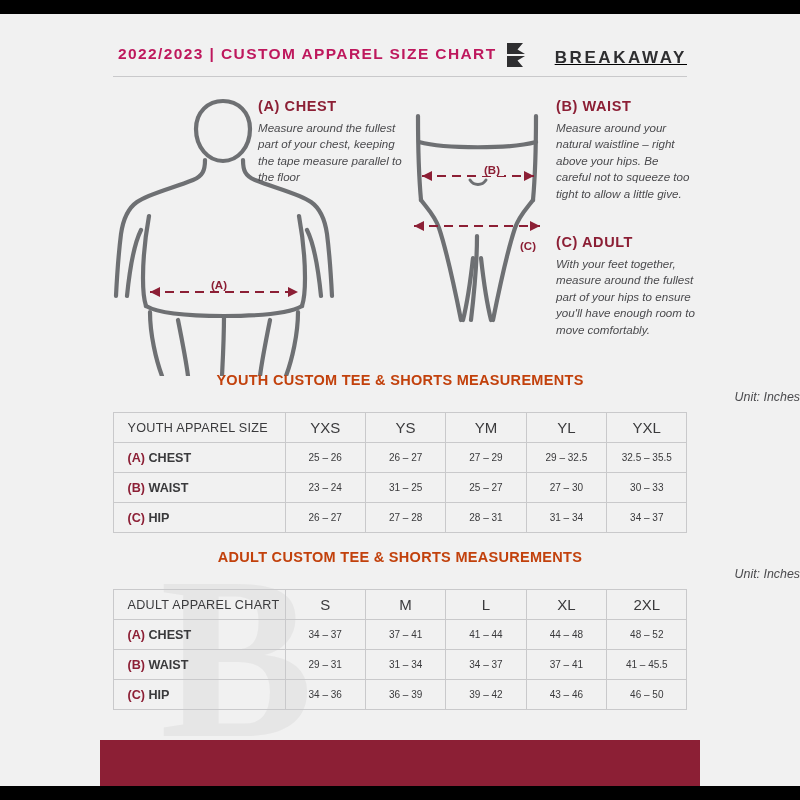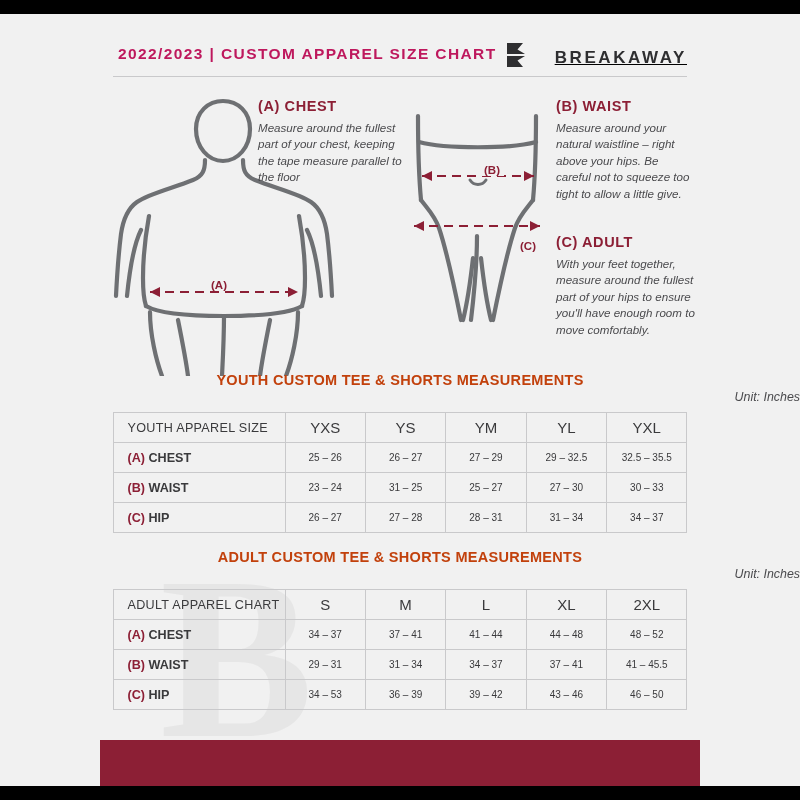--- a/index.html
+++ b/index.html
@@ -335,21 +335,21 @@
           <tr>
             <td class="rowlabel"><span class="tag">(B)</span> <span>WAIST</span></td>
             <td>29 – 31</td>
             <td>31 – 34</td>
             <td>34 – 37</td>
             <td>37 – 41</td>
             <td>41 – 45.5</td>
           </tr>
           <tr>
             <td class="rowlabel"><span class="tag">(C)</span> <span>HIP</span></td>
-            <td>34 – 53</td>
+            <td>34 – 36</td>
             <td>36 – 39</td>
             <td>39 – 42</td>
             <td>43 – 46</td>
             <td>46 – 50</td>
           </tr>
         </tbody>
       </table>
     </div>
 
     <div class="footer-bar"></div>

